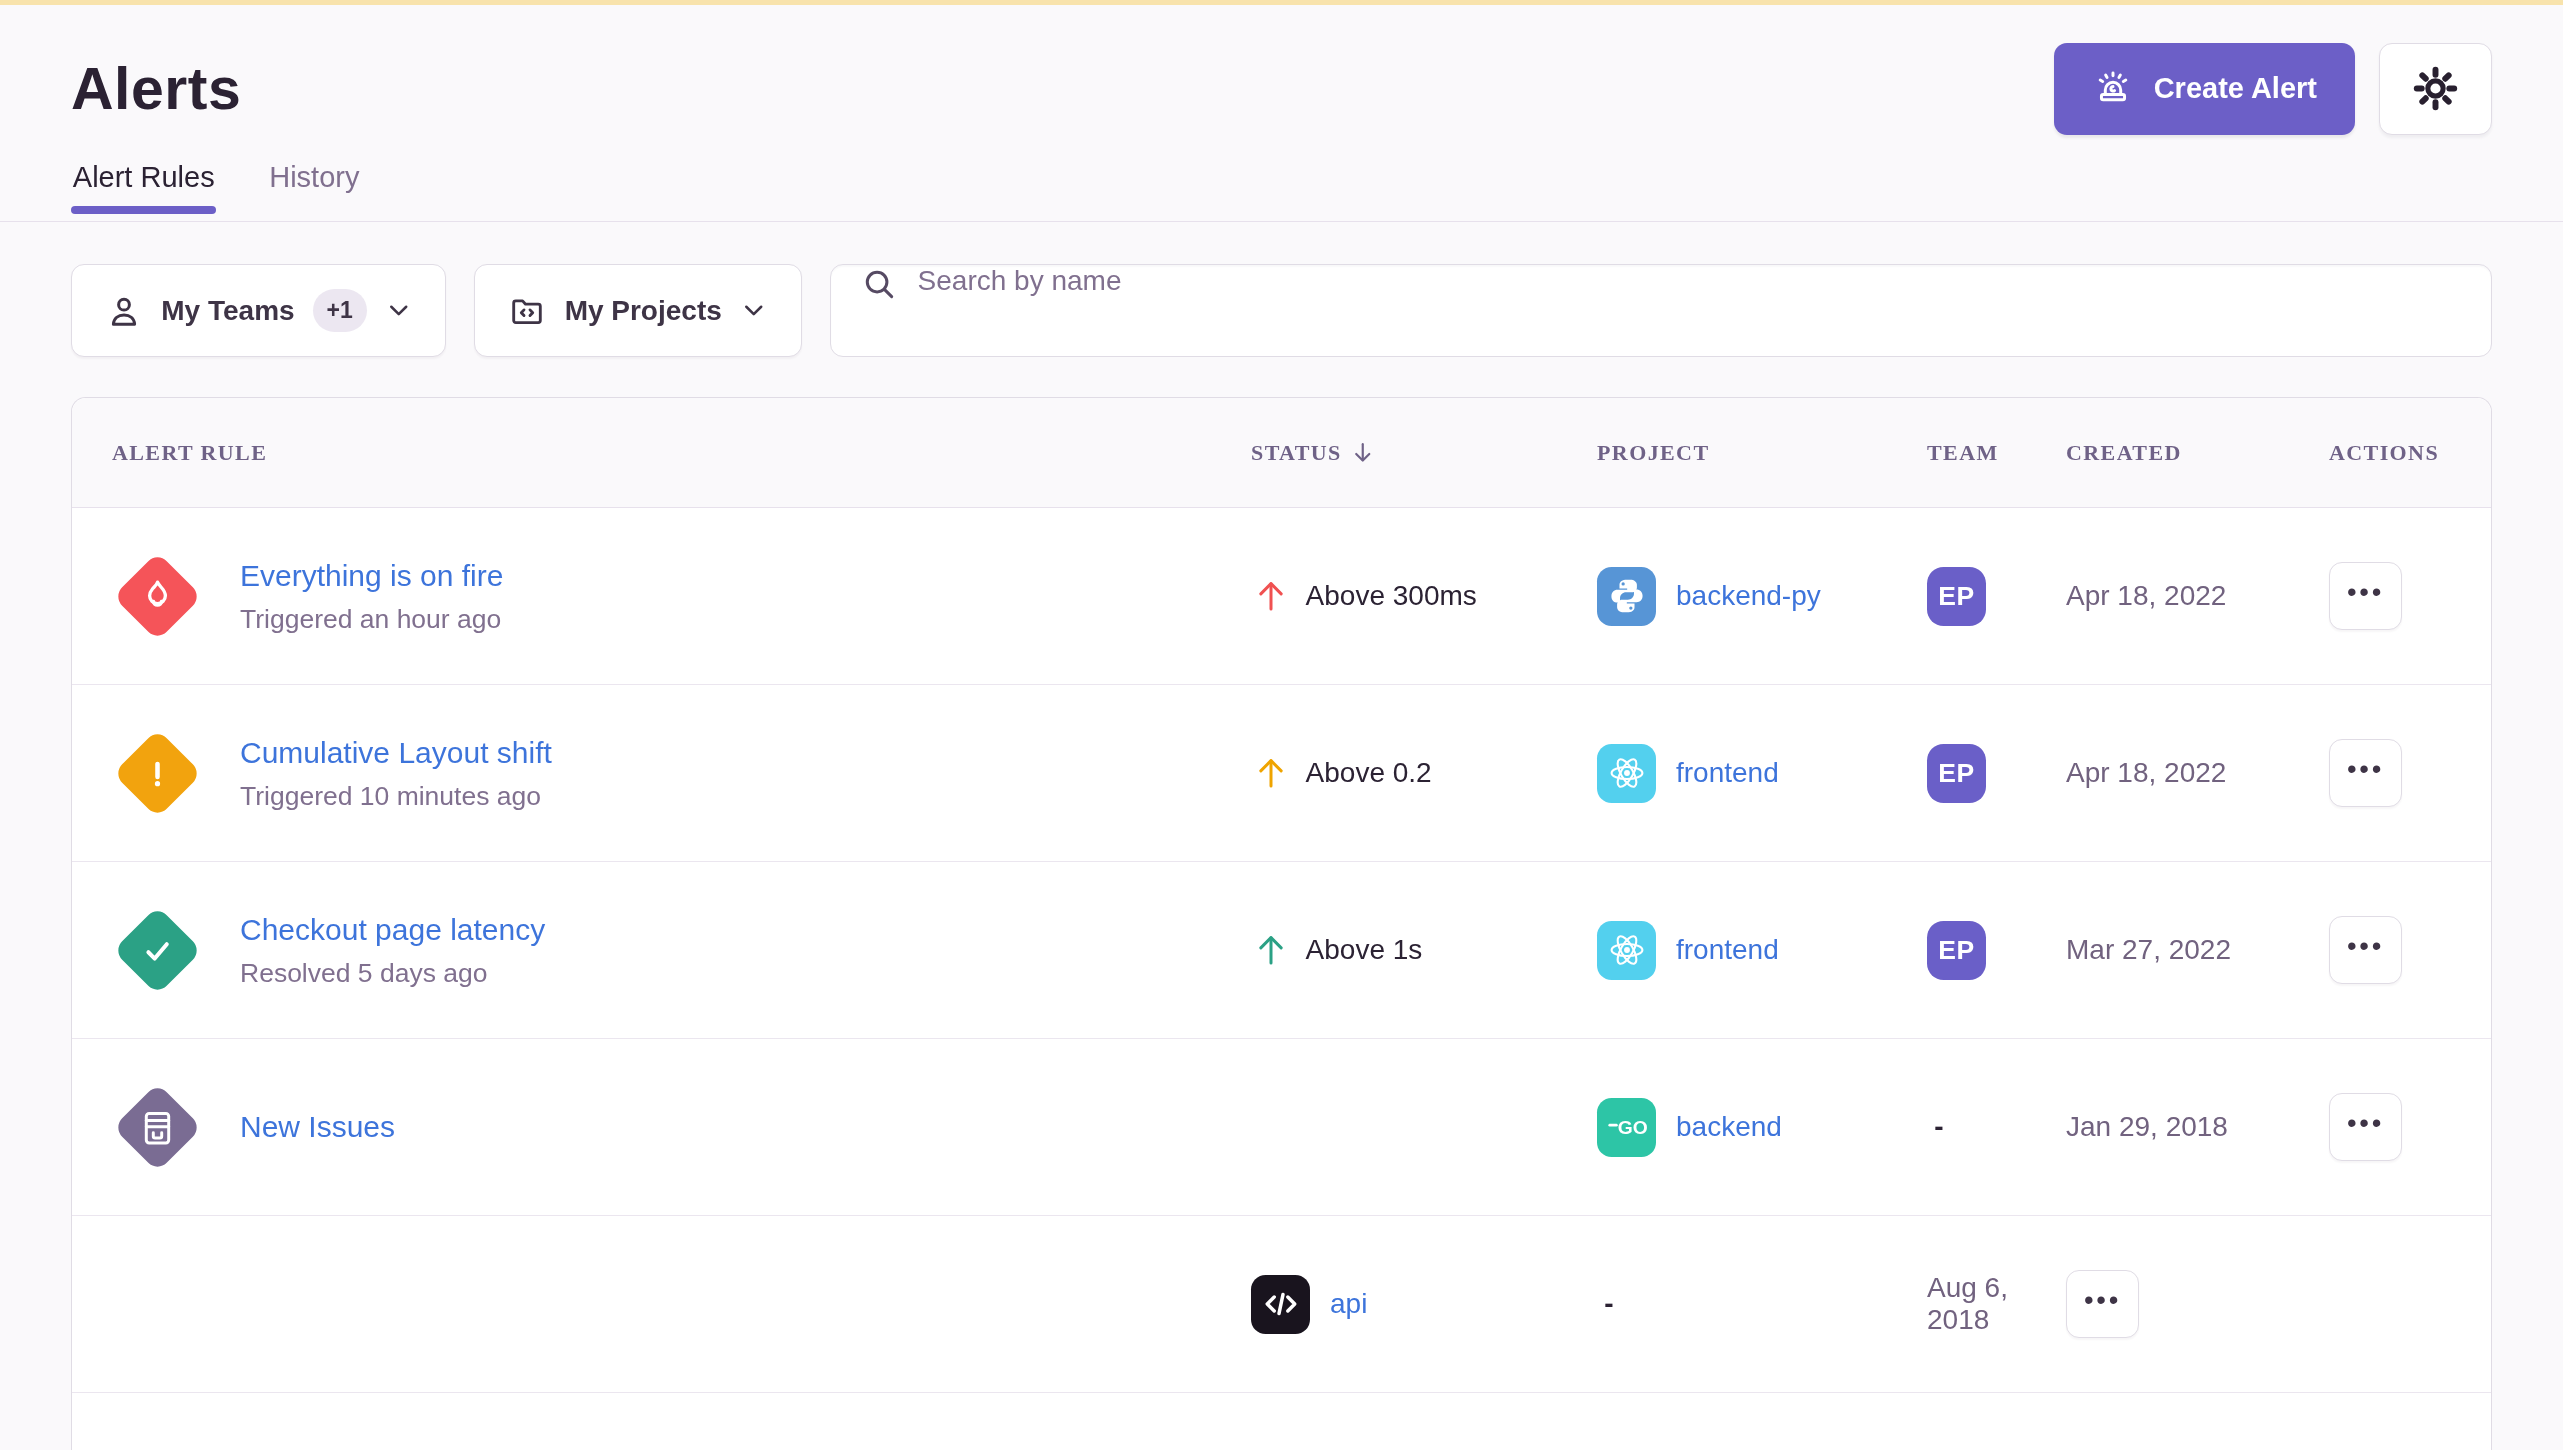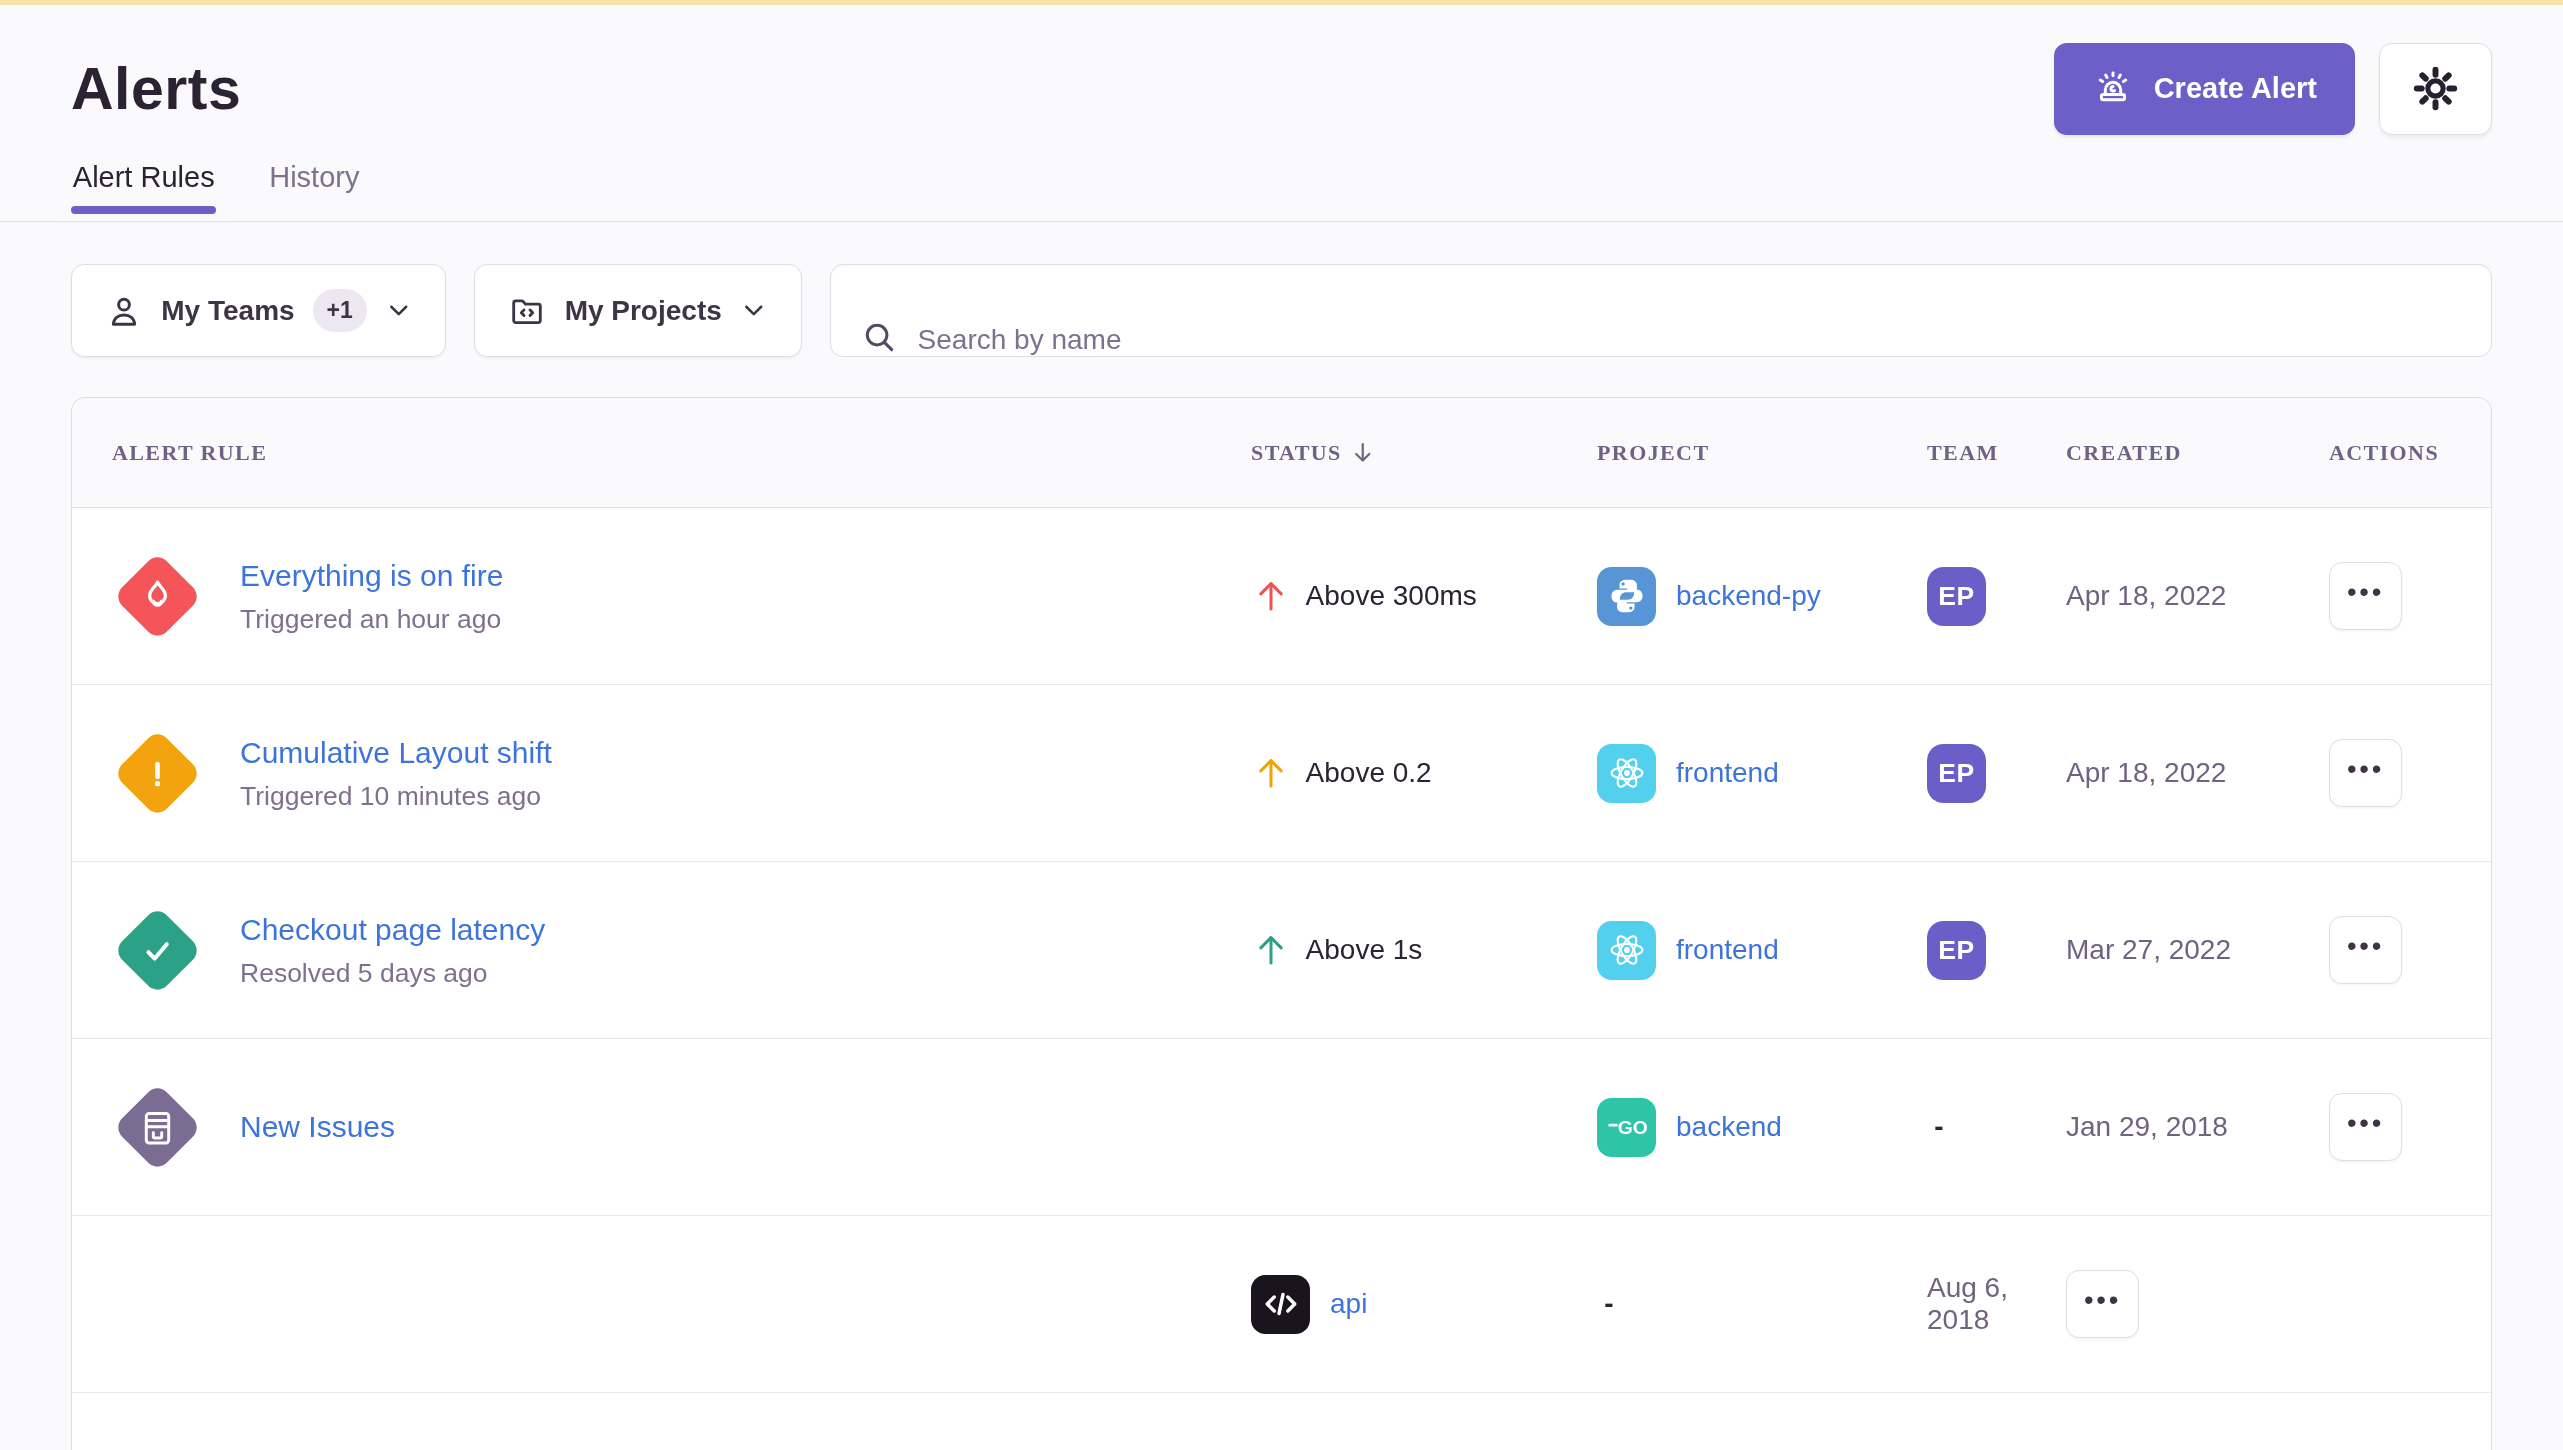--- a/index.html
+++ b/index.html
@@ -55,21 +55,21 @@
     font-size: 28px; font-weight: 600; color: #3E3446; font-family: inherit;
     box-shadow: 0 1.8px 1.8px rgba(43,34,51,.04);
   }
   .filter-btn svg.lead { width: 38px; height: 38px; }
   .filter-btn svg.chev { width: 27.5px; height: 27.5px; }
   .count-pill {
     background: #ECE7F1; color: #3E3446; border-radius: 914px;
     font-size: 23px; font-weight: 600; padding: 8.2px 13.7px;
   }
   .search-box {
-    flex: 1; display: flex; align-items: flex-end; gap: 20px;
+    flex: 1; display: flex; align-items: flex-start; gap: 20px;
     background: #fff; border: 1.8px solid #E0DCE5; border-radius: 13px;
     height: 93px; padding: 0 29px;
     box-shadow: inset 0 1.8px 1.8px rgba(43,34,51,.03);
   }
   .search-box svg { width: 38px; height: 38px; flex: none; }
   .search-box input {
     border: none; outline: none; flex: 1; font-size: 28px; font-family: inherit;
     color: #2B2233; background: transparent;
   }
   .search-box input::placeholder { color: #80708F; }

